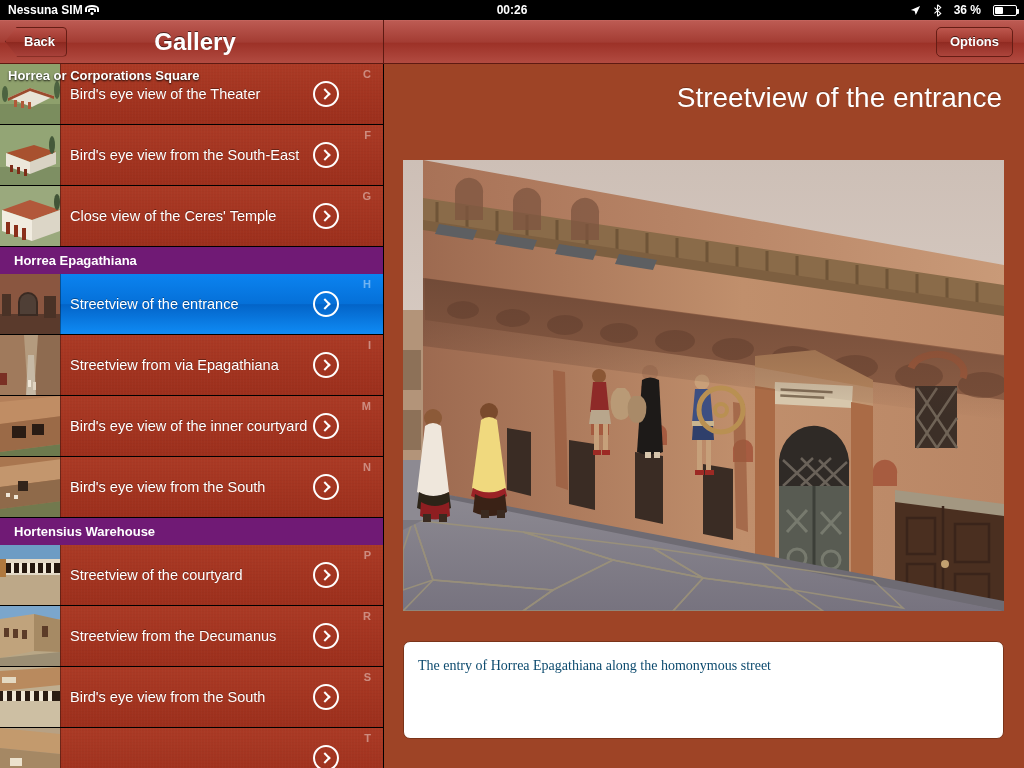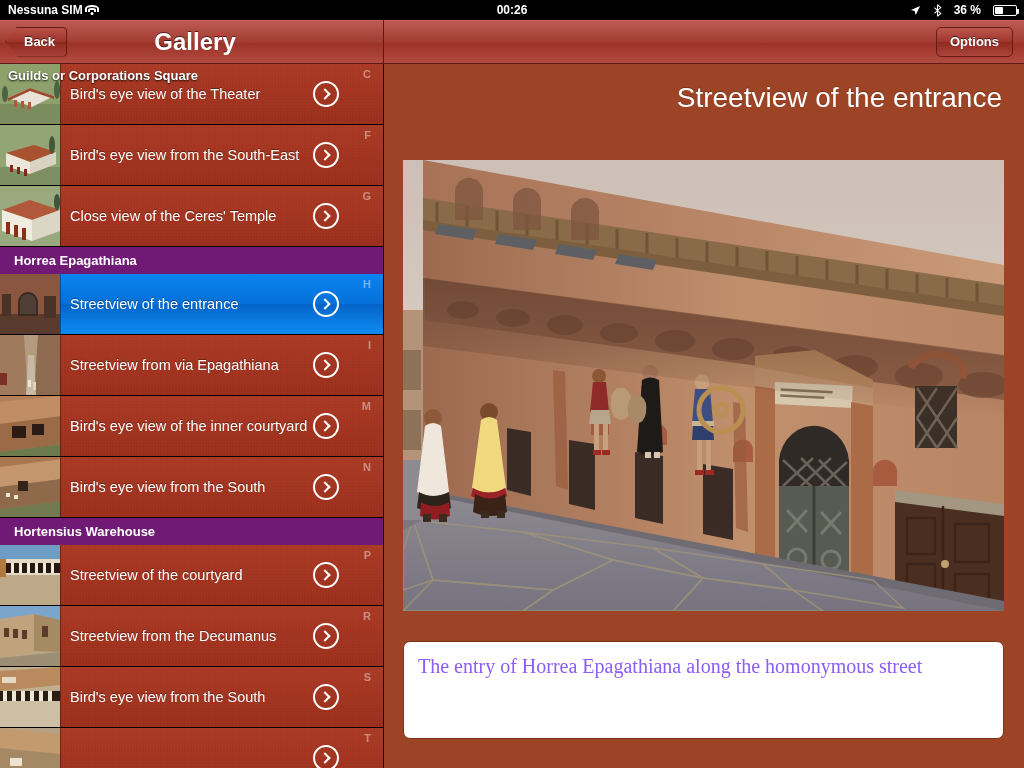--- a/index.html
+++ b/index.html
@@ -142,21 +142,21 @@
     background:#2b2b33; overflow:hidden;
   }
   .photo-frame svg { display:block; width:601px; height:451px; }
   .caption-box {
     position:absolute; left:19px; top:577px; width:601px; height:98px;
     background:#fff; border:1px solid #7a3319; border-radius:7px;
     padding:12px 14px;
   }
   .caption-text {
     font-family:"Liberation Serif", serif;
-    font-size:20px; color:#8b5cf6; line-height:24px;
+    font-size:14px; color:#0c4a6e; line-height:24px;
   }
 </style>
 </head>
 <body>
 
 <div id="app">
 
   <div class="statusbar">
     <div class="sb-left">
       <span>Nessuna SIM</span>
@@ -208,21 +208,21 @@
           <rect x="21" y="37" width="3" height="7" fill="#b05a3a"></rect>
           <rect x="28" y="38" width="3" height="7" fill="#b05a3a"></rect>
           <ellipse cx="5" cy="30" rx="3" ry="8" fill="#4c6340"></ellipse>
           <ellipse cx="57" cy="26" rx="3" ry="9" fill="#4c6340"></ellipse>
         </svg>
       </div>
       <div class="row-label">Bird's eye view of the Theater</div>
       <div class="chev"></div>
       <div class="idx">C</div>
     </div>
-    <div class="sec-header sticky">Guilds or Corporations Square</div>
+    <div class="sec-header sticky">Horrea or Corporations Square</div>
 
     <div class="row">
       <div class="thumb">
         <svg viewBox="0 0 61 61">
             <rect width="61" height="61" fill="#93a575"></rect>
           <rect y="42" width="61" height="19" fill="#7e8f63"></rect>
           <polygon points="6,28 34,20 56,27 30,37" fill="#a8512f"></polygon>
           <polygon points="6,28 30,37 30,49 6,41" fill="#ece7da"></polygon>
           <polygon points="30,37 56,27 56,39 30,49" fill="#d9d3c4"></polygon>
           <rect x="10" y="40" width="3" height="7" fill="#7e2c18"></rect>

